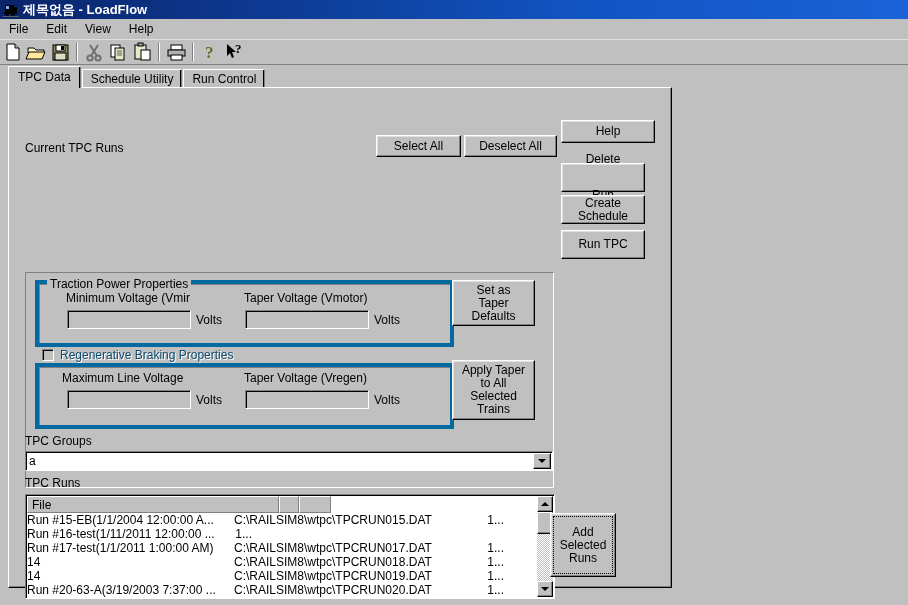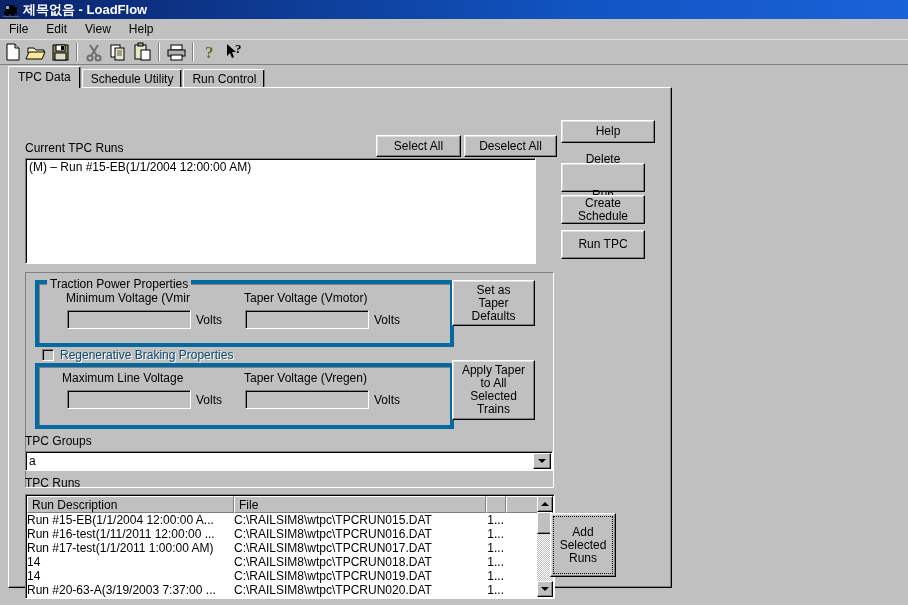--- a/index.html
+++ b/index.html
@@ -313,23 +313,20 @@
 
       <div class="btn" style="left:367px;top:47px;width:83px;height:20px;">
         <span>Select All</span>
       </div>
       <div class="btn" style="left:455px;top:47px;width:91px;height:20px;">
         <span>Deselect All</span>
       </div>
 
       <div class="label" style="left:16px;top:53px;">Current TPC Runs</div>
 
-      <div class="sunken listbox" style="left:16px;top:70px;width:509px;height:104px;">
-        <div class="li">(M) – Run #15-EB(1/1/2004 12:00:00 AM)</div>
-      </div>
 
       <div class="btn" style="left:552px;top:75px;width:82px;height:27px;flex-direction:column;gap:23px;">
         <span>Delete</span>
         <span>Run</span>
       </div>
       <div class="btn" style="left:552px;top:107px;width:82px;height:27px;flex-direction:column;">
         <span>Create</span>
         <span>Schedule</span>
       </div>
       <div class="btn" style="left:552px;top:142px;width:82px;height:27px;">
@@ -390,35 +387,33 @@
         <div class="combo-btn">
           <span class="arrow-down"></span>
         </div>
       </div>
 
       <div class="label" style="left:16px;top:388px;">TPC Runs</div>
 
       <div class="lv" style="left:16px;top:406px;width:528px;height:103px;">
 
         <div class="lv-head">
-          <div class="lv-th" style="width:207px;">Run Description</div>
           <div class="lv-th" style="width:252px;">File</div>
           <div class="lv-th" style="width:20px;"></div>
           <div class="lv-th" style="width:32px;"></div>
         </div>
 
         <div class="lv-body" style="right:17px;">
           <div class="lv-row">
             <div class="lv-cell" style="width:207px;">Run #15-EB(1/1/2004 12:00:00 A...</div>
             <div class="lv-cell" style="width:252px;">C:\RAILSIM8\wtpc\TPCRUN015.DAT</div>
             <div class="lv-cell num" style="width:20px;">1...</div>
           </div>
           <div class="lv-row">
             <div class="lv-cell" style="width:207px;">Run #16-test(1/11/2011 12:00:00 ...</div>
-            <div class="lv-cell" style="width:252px;">C:\RAILSIM8\wtpc\TPCRUN016.DAT</div>
             <div class="lv-cell num" style="width:20px;">1...</div>
           </div>
           <div class="lv-row">
             <div class="lv-cell" style="width:207px;">Run #17-test(1/1/2011 1:00:00 AM)</div>
             <div class="lv-cell" style="width:252px;">C:\RAILSIM8\wtpc\TPCRUN017.DAT</div>
             <div class="lv-cell num" style="width:20px;">1...</div>
           </div>
           <div class="lv-row">
             <div class="lv-cell" style="width:207px;">14</div>
             <div class="lv-cell" style="width:252px;">C:\RAILSIM8\wtpc\TPCRUN018.DAT</div>

